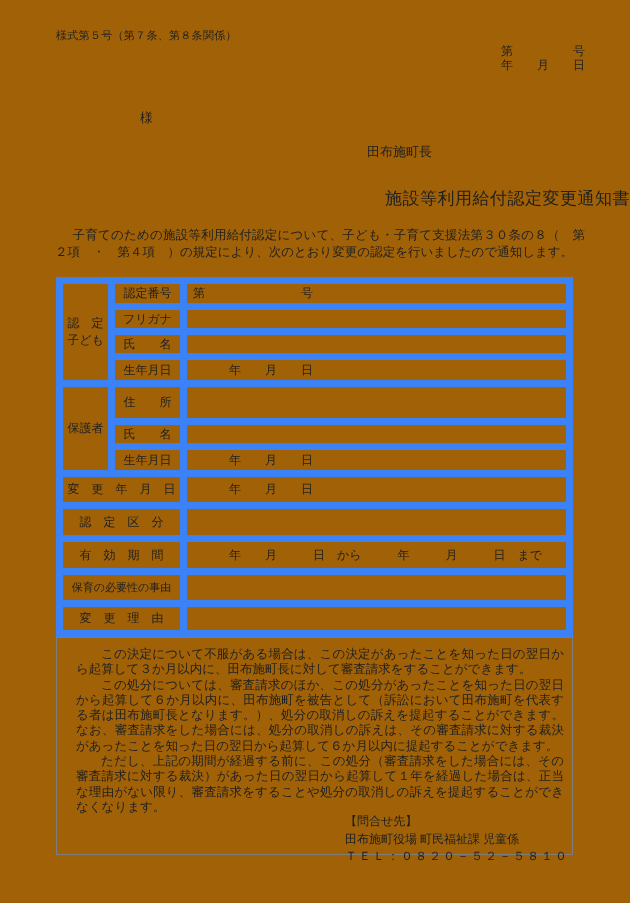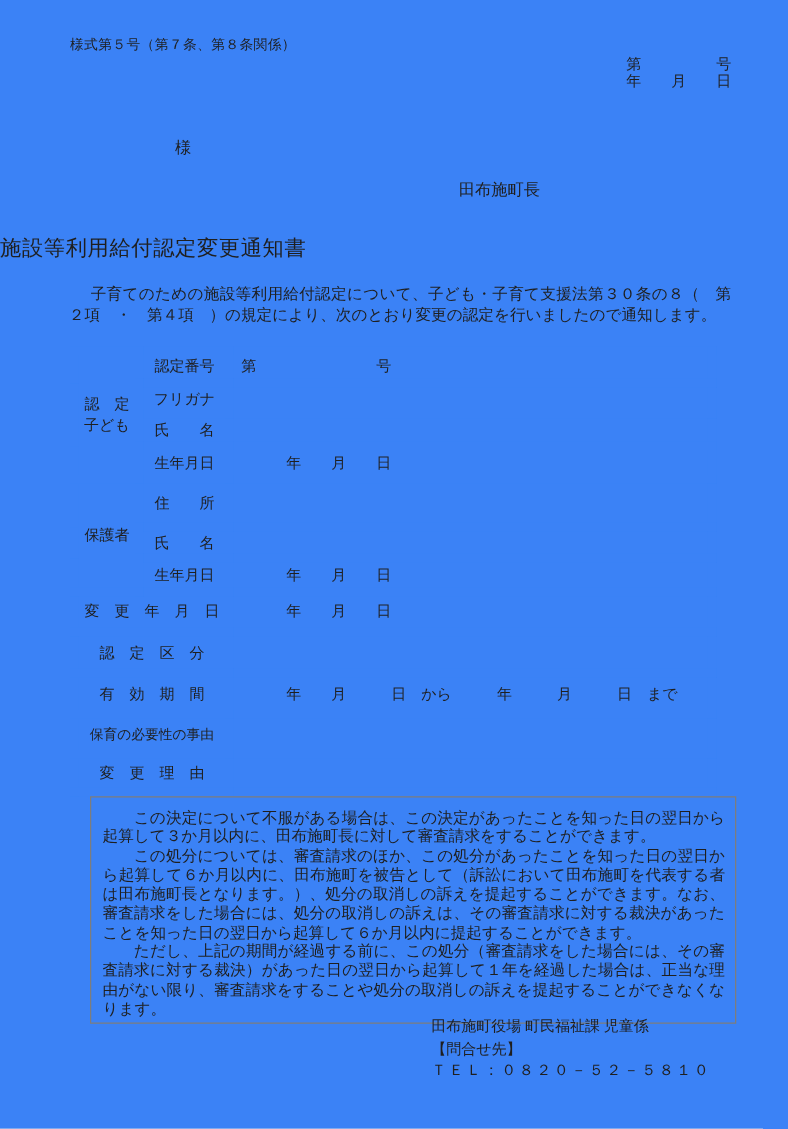--- a/index.html
+++ b/index.html
@@ -1,33 +1,33 @@
 <!DOCTYPE html>
 <html lang="ja"><head>
 <meta charset="utf-8">
 <style>
   * { margin:0; padding:0; box-sizing:border-box; }
   html,body { background:#e8e8e8; }
   .page {
     position:relative;
     width:630px; height:903px;
-    background:#3b82f6;
+    background:#a16207;
     color:#1f1f1f;
     font-family:"Liberation Serif","DejaVu Serif",serif;
     overflow:hidden;
     margin:0 auto;
   }
   .form-id { position:absolute; left:56px; top:28px; font-size:11px; letter-spacing:0.3px; }
   .doc-number { position:absolute; right:45px; top:43px; font-size:12px; }
   .doc-date   { position:absolute; right:45px; top:57px; font-size:12px; }
   .addressee  { position:absolute; left:140px; top:109px; font-size:13px; }
   .sender     { position:absolute; left:367px; top:143px; font-size:13px; }
   .title {
     position:absolute; left:0; right:0; top:187px;
-    text-align:left; font-size:17px; letter-spacing:0.5px;font-family:Liberation Serif, serif;
+    text-align:right; font-size:17px; letter-spacing:0.5px;font-family:Liberation Serif, serif;
   }
   .intro {
     position:absolute; left:55px; top:227px; width:530px;
     font-size:12.5px; line-height:17px;
     text-align:justify; text-indent:1.4em;
   }
   table.form-table {
     position:absolute; left:56px; top:277px;
     width:517px; border-collapse:collapse; table-layout:fixed;
     font-size:12px;
@@ -43,24 +43,24 @@
   tr.r-cbirth  { height:27px; }
   tr.r-addr    { height:38px; }
   tr.r-gname   { height:25px; }
   tr.r-gbirth  { height:27px; }
   tr.r-chdate  { height:32px; }
   tr.r-cat     { height:33px;padding-left:12px; }
   tr.r-valid   { height:33px; }
   tr.r-reason  { height:32px; }
   tr.r-chreason{ height:30px; }
   .notice-box {
-    position:absolute; left:72px; top:637px;
-    width:517px; height:182px;
+    position:absolute; left:56px; top:637px;
+    width:517px; height:218px;
     border:1px solid #7d7d7d;
-    padding:9px 8px 0 9px;
+    padding:9px 8px 0 19px;
   }
   .notice-box p {
     font-size:12.5px; line-height:15.3px;
     text-align:justify; text-indent:2em;
   }
   .contact { position:absolute; left:345px; top:813px; font-size:12px; line-height:17.5px; }
   .contact .tel { letter-spacing:2px; }
 </style>
 </head>
 <body>
@@ -142,18 +142,18 @@
   </tbody>
     </table>
 
   <div class="notice-box">
     <p>この決定について不服がある場合は、この決定があったことを知った日の翌日から起算して３か月以内に、田布施町長に対して審査請求をすることができます。</p>
     <p>この処分については、審査請求のほか、この処分があったことを知った日の翌日から起算して６か月以内に、田布施町を被告として（訴訟において田布施町を代表する者は田布施町長となります。）、処分の取消しの訴えを提起することができます。なお、審査請求をした場合には、処分の取消しの訴えは、その審査請求に対する裁決があったことを知った日の翌日から起算して６か月以内に提起することができます。</p>
     <p>ただし、上記の期間が経過する前に、この処分（審査請求をした場合には、その審査請求に対する裁決）があった日の翌日から起算して１年を経過した場合は、正当な理由がない限り、審査請求をすることや処分の取消しの訴えを提起することができなくなります。</p>
   </div>
 
   <div class="contact">
+    <div>【問合せ先】</div>
     <div>田布施町役場 町民福祉課 児童係</div>
-    <div>【問合せ先】</div>
     <div class="tel">ＴＥＬ：０８２０－５２－５８１０</div>
   </div>
 
 </div>
 
 </body></html>

